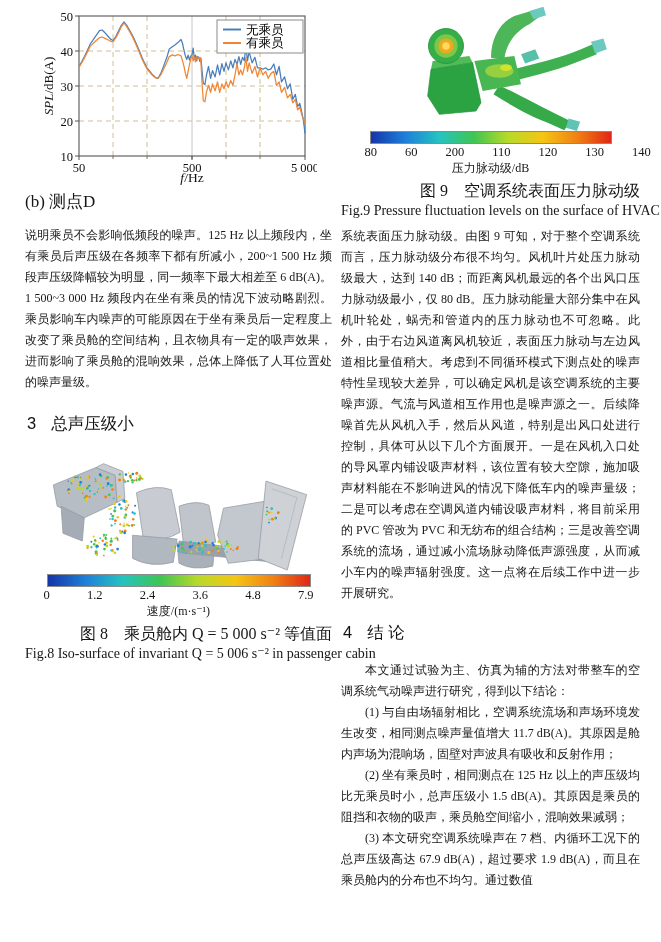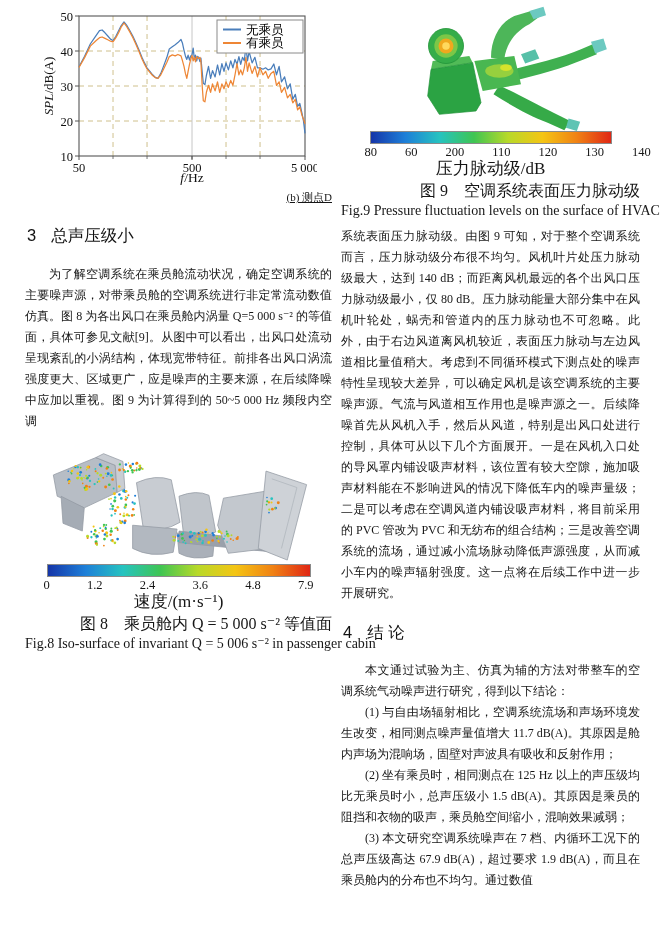--- a/index.html
+++ b/index.html
@@ -16,31 +16,31 @@
   .body-text p{margin:0;}
   .indent{text-indent:2em;}
 
   .sec-heading{
     font-family:"Liberation Sans","DejaVu Sans",sans-serif;
     font-size:16.5px;font-weight:500;color:#111;
     display:flex;gap:15px;align-items:baseline;
   }
 
   .fig-block{text-align:center;}
-  .cap-sub{font-size:11px;margin-top:4px;text-align:right;text-decoration:underline;}
+  .cap-sub{font-size:17px;margin-top:4px;text-align:left;}
   .cap-zh{font-size:16px;margin-top:3px;text-align:right;}
   .cap-en{font-size:14px;line-height:15px;margin-top:1px;text-align:left;
           padding-left:36px;text-indent:-36px;}
   .cap-en.one-line{text-align:center;padding-left:0;text-indent:0;white-space:nowrap;}
 
   .colorbar{height:11px;border:1px solid #8a8a8a;margin:0 auto;}
   .cb-ticks{display:flex;justify-content:space-between;font-size:12.5px;
             margin:1px auto 0;line-height:15px;}
   .cb-ticks span{transform:translateX(0);}
-  .cb-label{text-align:center;font-size:17px;line-height:17px;}
+  .cb-label{text-align:center;font-size:12px;line-height:17px;}
 
   svg{display:block;}
   .chart-svg{margin:2px auto 0;}
   text{font-family:"Liberation Serif","DejaVu Serif",serif;}
 </style>
 </head>
 <body>
 
 <div class="col" id="col-left">
 
@@ -90,29 +90,29 @@
       <text transform="rotate(-90 12 78)" x="12" y="78" text-anchor="middle" font-size="13" fill="#111">
         <tspan font-style="italic">SPL</tspan><tspan>/dB(A)</tspan>
       </text>
       <text x="151" y="174" text-anchor="middle" font-size="13.5" fill="#111">
         <tspan font-style="italic">f</tspan><tspan>/Hz</tspan>
       </text>
     </svg>
     <div class="cap-sub">(b) 测点D</div>
   </div>
 
+  <div class="body-text" style="margin-top:12px;">
+    <p>说明乘员不会影响低频段的噪声。125 Hz 以上频段内，坐有乘员后声压级在各频率下都有所减小，200~1 500 Hz 频段声压级降幅较为明显，同一频率下最大相差至 6 dB(A)。1 500~3 000 Hz 频段内在坐有乘员的情况下波动略剧烈。乘员影响车内噪声的可能原因在于坐有乘员后一定程度上改变了乘员舱的空间结构，且衣物具有一定的吸声效果，进而影响了乘员舱的混响效果，总体上降低了人耳位置处的噪声量级。</p>
+  </div>
 
   <div class="sec-heading" style="margin:20px 0 17px 2px;">
     <span>3</span>
     <span>总声压级小</span>
   </div>
 
-  <div class="body-text">
-    <p class="indent">为了解空调系统在乘员舱流动状况，确定空调系统的主要噪声源，对带乘员舱的空调系统进行非定常流动数值仿真。图 8 为各出风口在乘员舱内涡量 Q=5 000 s⁻² 的等值面，具体可参见文献[9]。从图中可以看出，出风口处流动呈现紊乱的小涡结构，体现宽带特征。前排各出风口涡流强度更大、区域更广，应是噪声的主要来源，在后续降噪中应加以重视。图 9 为计算得到的 50~5 000 Hz 频段内空调</p>
-  </div>
 
   <div class="fig-block" style="margin-top:10px;">
     <svg width="290" height="122" viewBox="0 0 300 126" style="margin:0 auto;">
 
       <g stroke="#949ba4" stroke-width="0.8">
         <path d="M20,34 L64,16 L84,24 L86,52 L52,68 L24,56 Z" fill="#b7bdc5"></path>
         <path d="M28,56 L52,68 L50,92 L30,84 Z" fill="#a5acb5"></path>
         <path d="M64,16 L84,24 L86,52 L94,48 L92,20 L72,12 Z" fill="#c9cdd3"></path>
         <path d="M106,42 q20,-9 36,-3 l9,44 q-18,11 -38,6 Z" fill="#c8ccd2"></path>
         <path d="M102,86 l46,4 l-4,24 q-23,6 -42,-4 Z" fill="#b2b8c0"></path>

